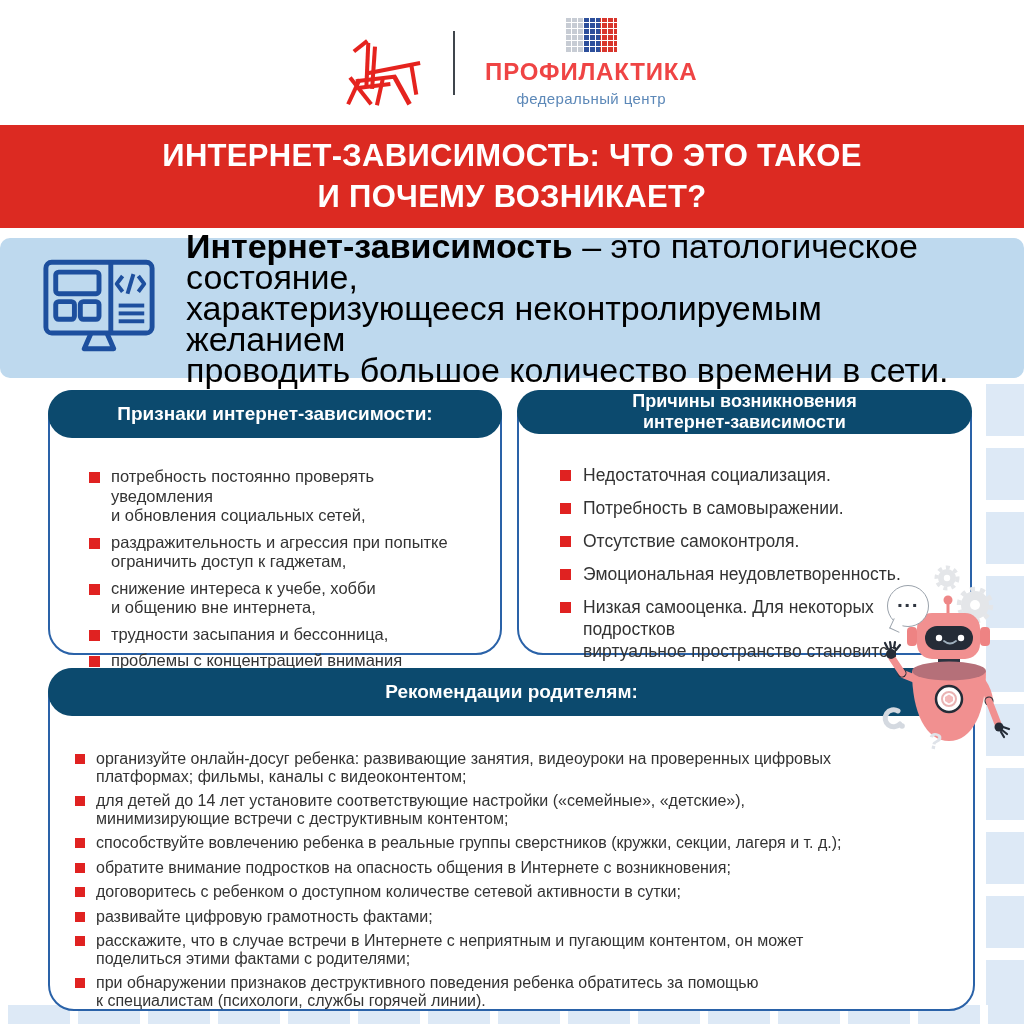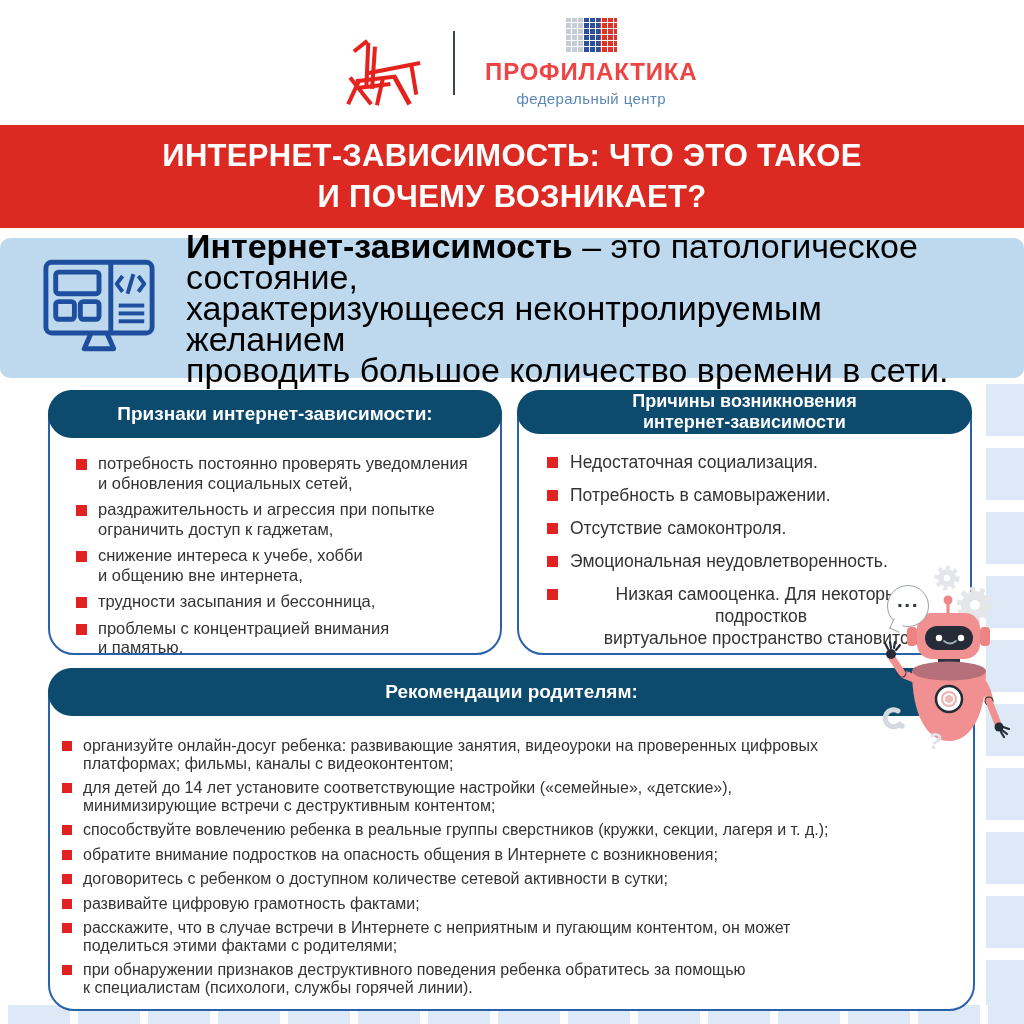--- a/index.html
+++ b/index.html
@@ -41,28 +41,28 @@
   .card{position:absolute;background:#fff;border:2px solid #2a62a8;border-radius:26px;z-index:1;box-sizing:border-box;}
   .card-header{background:#0c4a6e;border-radius:24px;margin:-2px -2px 0 -2px;display:flex;align-items:center;justify-content:center;
     color:#fff;font-weight:700;text-align:center;white-space:pre-line;}
   .card-signs{left:48px;top:390px;width:454px;height:265px;}
   .card-signs .card-header{height:48px;font-size:19px;}
   .card-causes{left:517px;top:390px;width:455px;height:265px;}
   .card-causes .card-header{height:44px;font-size:18px;line-height:21px;}
   .card-recs{left:48px;top:668px;width:927px;height:343px;}
   .card-recs .card-header{height:48px;font-size:19px;}
 
-  ul.bullets{list-style:none;margin:4px;display:flex;flex-direction:column;}
+  ul.bullets{list-style:none;margin:17px;display:flex;flex-direction:column;}
   ul.bullets li{display:flex;align-items:flex-start;color:#333;}
   .bullet{width:11px;height:11px;background:#e02221;flex-shrink:0;margin-top:5px;}
   .li-text{white-space:pre-line;}
   .card-signs ul.bullets{padding:12px 18px 0 22px;gap:7px;}
   .card-signs li{font-size:16.5px;line-height:19.5px;gap:11px;}
   .card-causes ul.bullets{padding:13px 14px 0 24px;gap:11px;}
-  .card-causes li{font-size:17.5px;line-height:22px;gap:12px;text-align:center;}
+  .card-causes li{font-size:17.5px;line-height:22px;gap:12px;}
   .card-causes .bullet{margin-top:6px;}
   .card-recs ul.bullets{padding:17px 20px 0 8px;gap:7px;}
   .card-recs li{font-size:16px;line-height:17.5px;gap:11px;}
   .card-recs .bullet{width:10px;height:10px;margin-top:4px;}
 
   
   .mascot{position:absolute;left:858px;top:563px;width:166px;height:255px;z-index:3;}
   .robot-svg{position:absolute;left:0;top:0;width:166px;height:255px;}
   .speech-bubble{position:absolute;left:29px;top:22px;width:40px;height:40px;background:#fff;border:1.5px solid #9aa2ab;border-radius:50%;
     display:flex;align-items:center;justify-content:center;}

